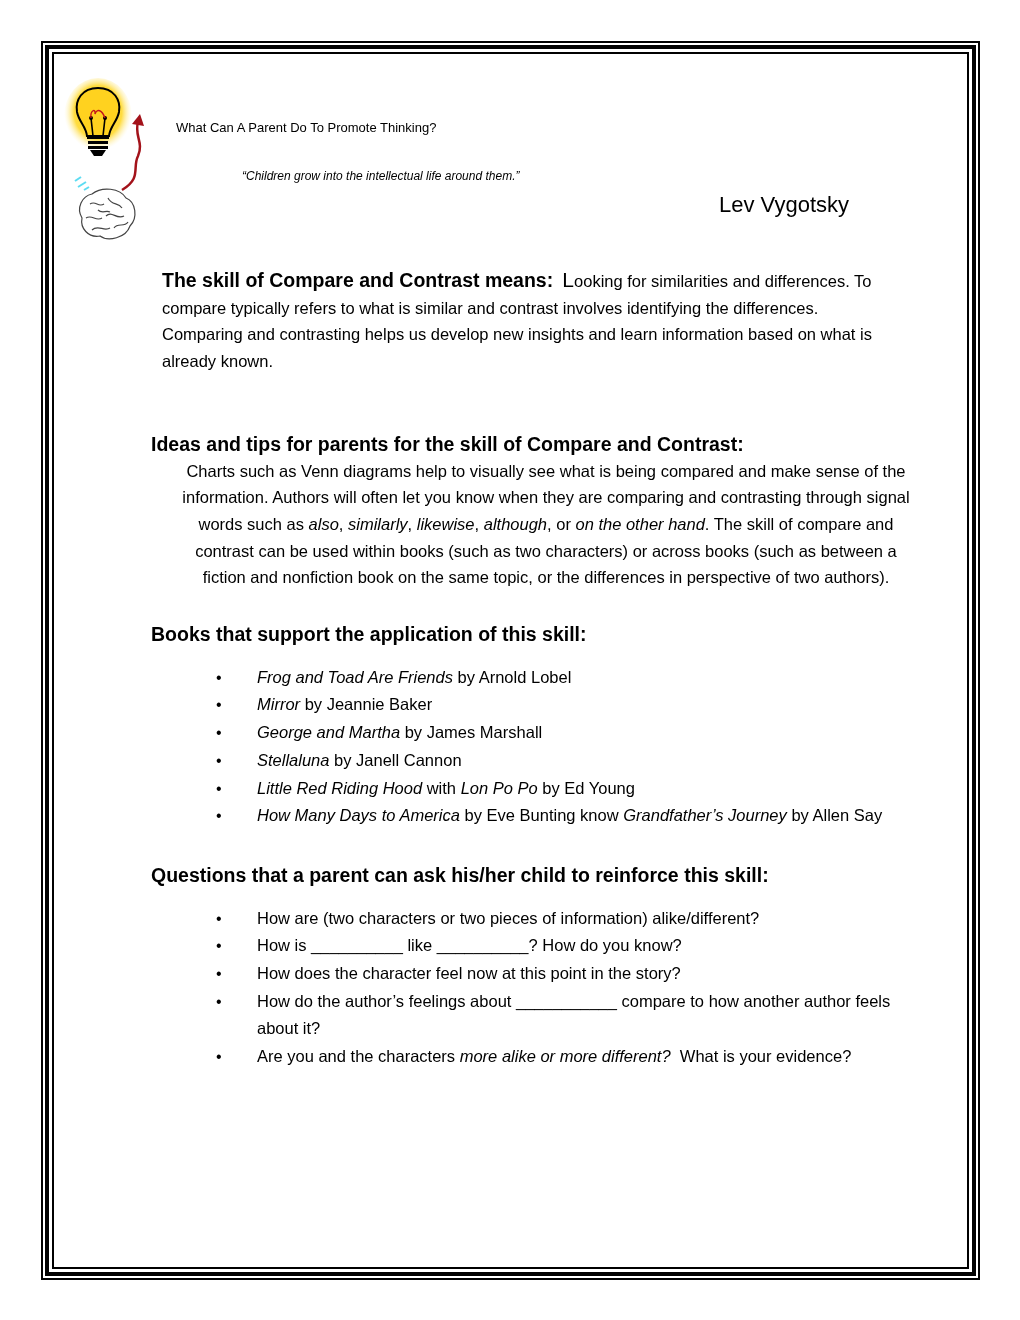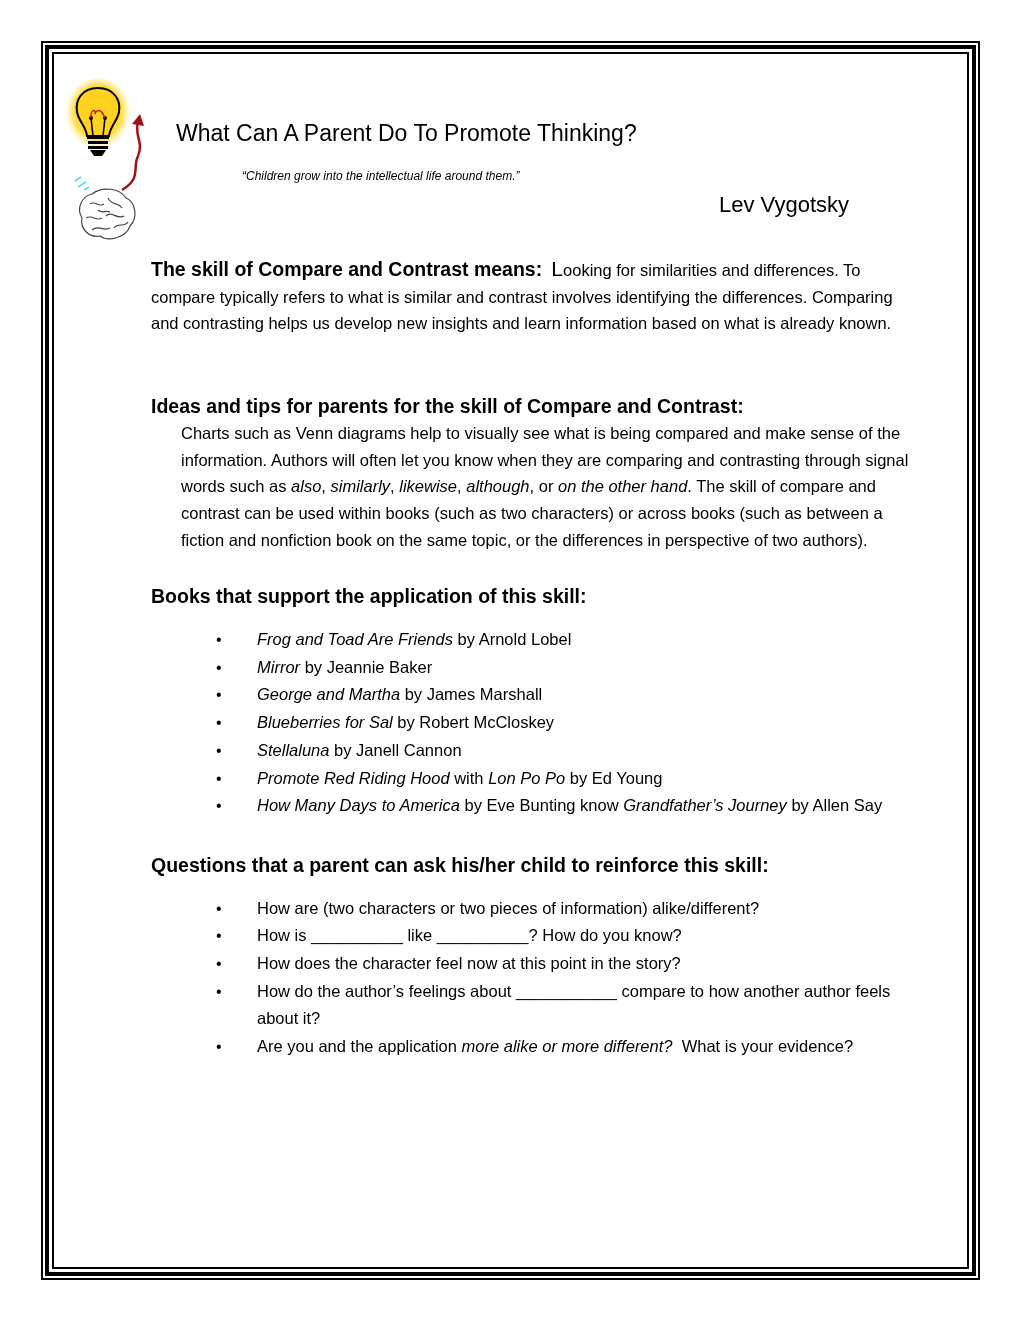--- a/index.html
+++ b/index.html
@@ -5,29 +5,29 @@
     html, body { margin: 0; padding: 0; background: #ffffff; }
     body { width: 1020px; height: 1320px; position: relative; overflow: hidden;
            font-family: "Liberation Sans", sans-serif; color: #000; }
     .border-outer { position: absolute; left: 41px; top: 41px; width: 939px; height: 1239px;
                     border: 2px solid #000; box-sizing: border-box; }
     .border-thick { position: absolute; left: 45px; top: 45px; width: 931px; height: 1231px;
                     border: 4px solid #000; box-sizing: border-box; }
     .border-inner { position: absolute; left: 52px; top: 52px; width: 917px; height: 1217px;
                     border: 2px solid #000; box-sizing: border-box; }
     .art { position: absolute; left: 62px; top: 78px; width: 100px; height: 170px; }
-    .title { position: absolute; left: 176px; top: 120px; font-size: 23px; }
+    .title { position: absolute; left: 176px; top: 120px; font-size: 13px; }
     .quote { position: absolute; left: 242px; top: 169px; font-size: 12px; font-style: italic; }
     .quote-author { position: absolute; left: 719px; top: 192px; font-size: 22px; }
     .content { position: absolute; left: 151px; top: 256px; width: 760px; font-size: 16.5px; line-height: 26.7px; }
     .h { font-weight: bold; font-size: 19.5px; }
     .lead { font-size: 21px; }
-    .para1 { margin: 0; }
+    .para1 { margin: 11px; }
     .sec2 { margin-top: 56px; }
-    .indent { padding-left: 30px; margin: 0; }
+    .indent { padding-left: 30px; margin: 0; text-align: center; }
     .sec3 { margin-top: 30px; }
     .sec4 { margin-top: 32px; }
     ul { margin: 16px; padding-left: 90px; list-style: none; }
     ul li { position: relative; line-height: 27.7px; }
     ul li::before { content: "\2022"; position: absolute; left: -41px; font-size: 16px; }
     .i { font-style: italic; }
   </style>
 </head>
 <body>
 
@@ -83,30 +83,29 @@
     <div class="h">Ideas and tips for parents for the skill of Compare and Contrast:</div>
     <p class="indent"><span>Charts such as Venn diagrams help to visually see what is being compared and make sense of the information. Authors will often let you know when they are comparing and contrasting through signal words such as </span><span class="i">also</span><span>, </span><span class="i">similarly</span><span>, </span><span class="i">likewise</span><span>, </span><span class="i">although</span><span>, or </span><span class="i">on the other hand</span><span>. The skill of compare and contrast can be used within books (such as two characters) or across books (such as between a fiction and nonfiction book on the same topic, or the differences in perspective of two authors).</span></p>
   </div>
 
   <div class="sec3">
     <div class="h">Books that support the application of this skill:</div>
     <ul>
       <li><span class="i">Frog and Toad Are Friends</span><span> by Arnold Lobel</span></li>
       <li><span class="i">Mirror</span><span> by Jeannie Baker</span></li>
       <li><span class="i">George and Martha</span><span> by James Marshall</span></li>
-      <li><span class="i">Blueberries for Sal</span><span> by Robert McCloskey</span></li>
       <li><span class="i">Stellaluna</span><span> by Janell Cannon</span></li>
-      <li><span class="i">Promote Red Riding Hood</span><span> with </span><span class="i">Lon Po Po</span><span> by Ed Young</span></li>
+      <li><span class="i">Little Red Riding Hood</span><span> with </span><span class="i">Lon Po Po</span><span> by Ed Young</span></li>
       <li><span class="i">How Many Days to America</span><span> by Eve Bunting know </span><span class="i">Grandfather’s Journey</span><span> by Allen Say</span></li>
     </ul>
   </div>
 
   <div class="sec4">
     <div class="h">Questions that a parent can ask his/her child to reinforce this skill:</div>
     <ul>
       <li>How are (two characters or two pieces of information) alike/different?</li>
       <li>How is __________ like __________? How do you know?</li>
       <li>How does the character feel now at this point in the story?</li>
       <li>How do the author’s feelings about ___________ compare to how another author feels about it?</li>
-      <li><span>Are you and the application </span><span class="i">more alike or more different?</span><span style="white-space: pre-wrap;">  What is your evidence?</span></li>
+      <li><span>Are you and the characters </span><span class="i">more alike or more different?</span><span style="white-space: pre-wrap;">  What is your evidence?</span></li>
     </ul>
   </div>
 </div>
 
 </body></html>

